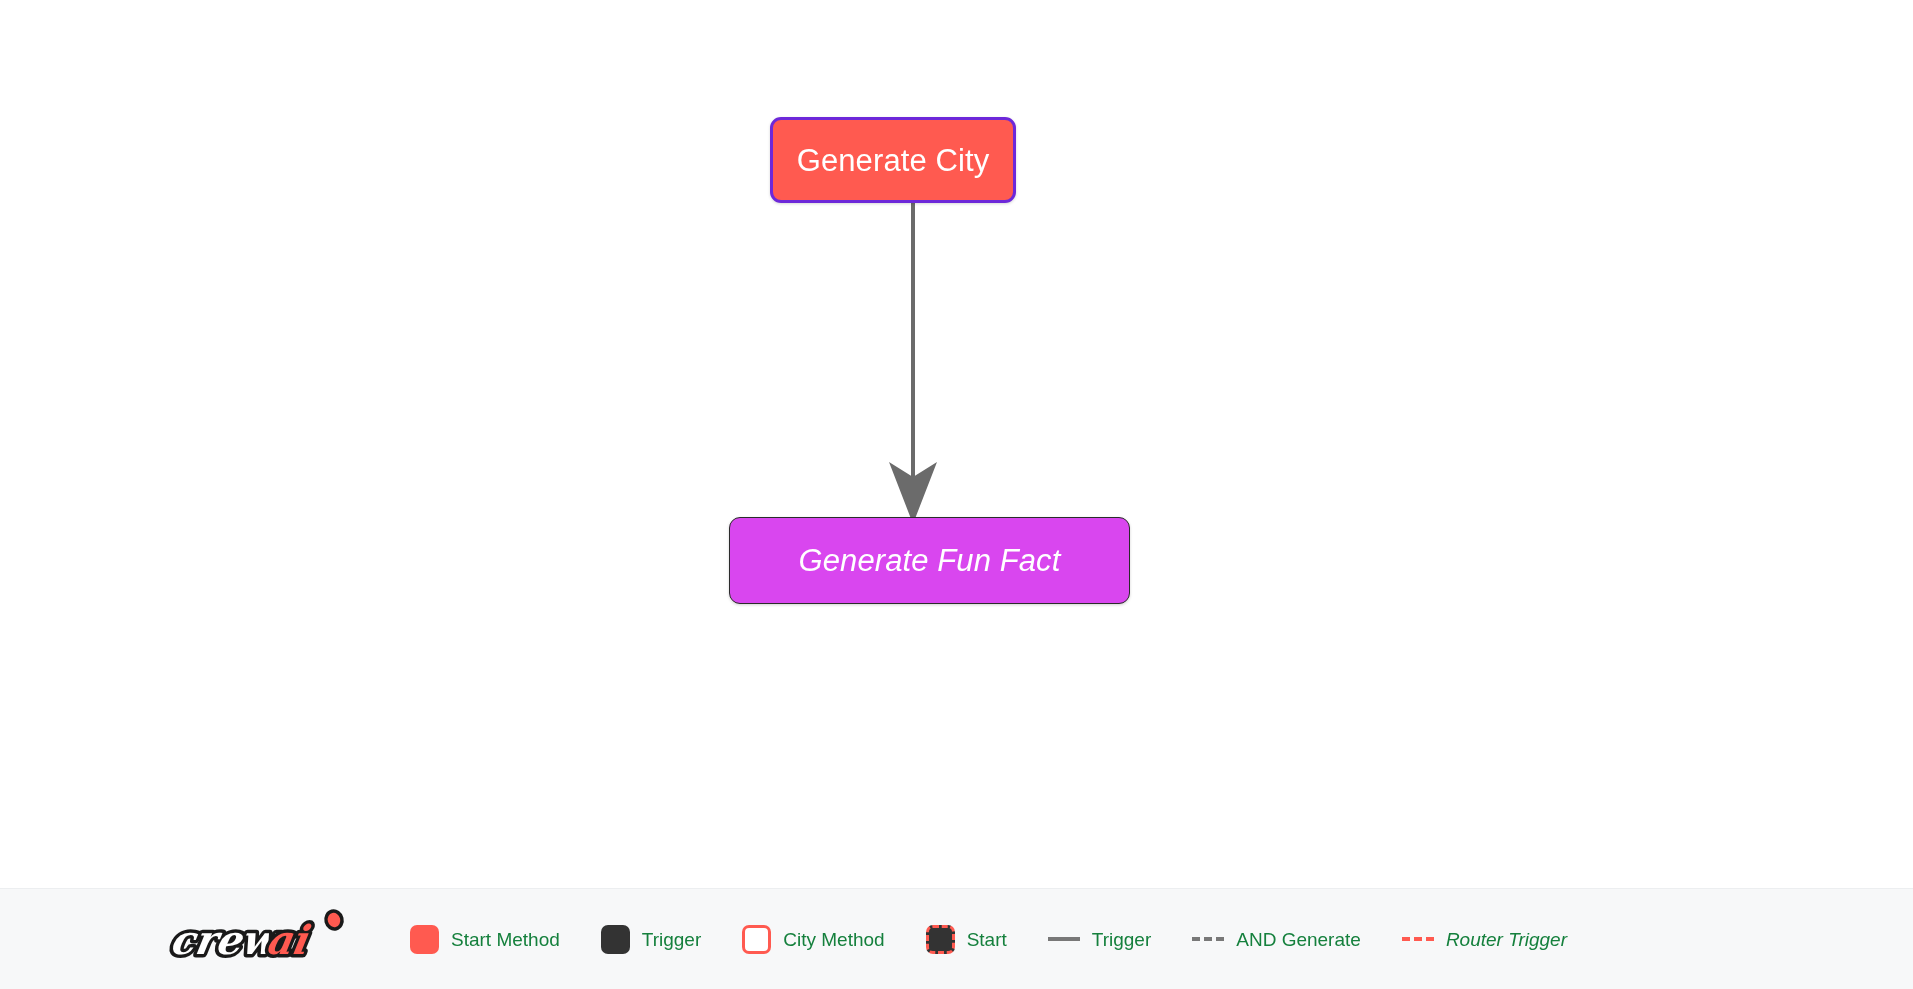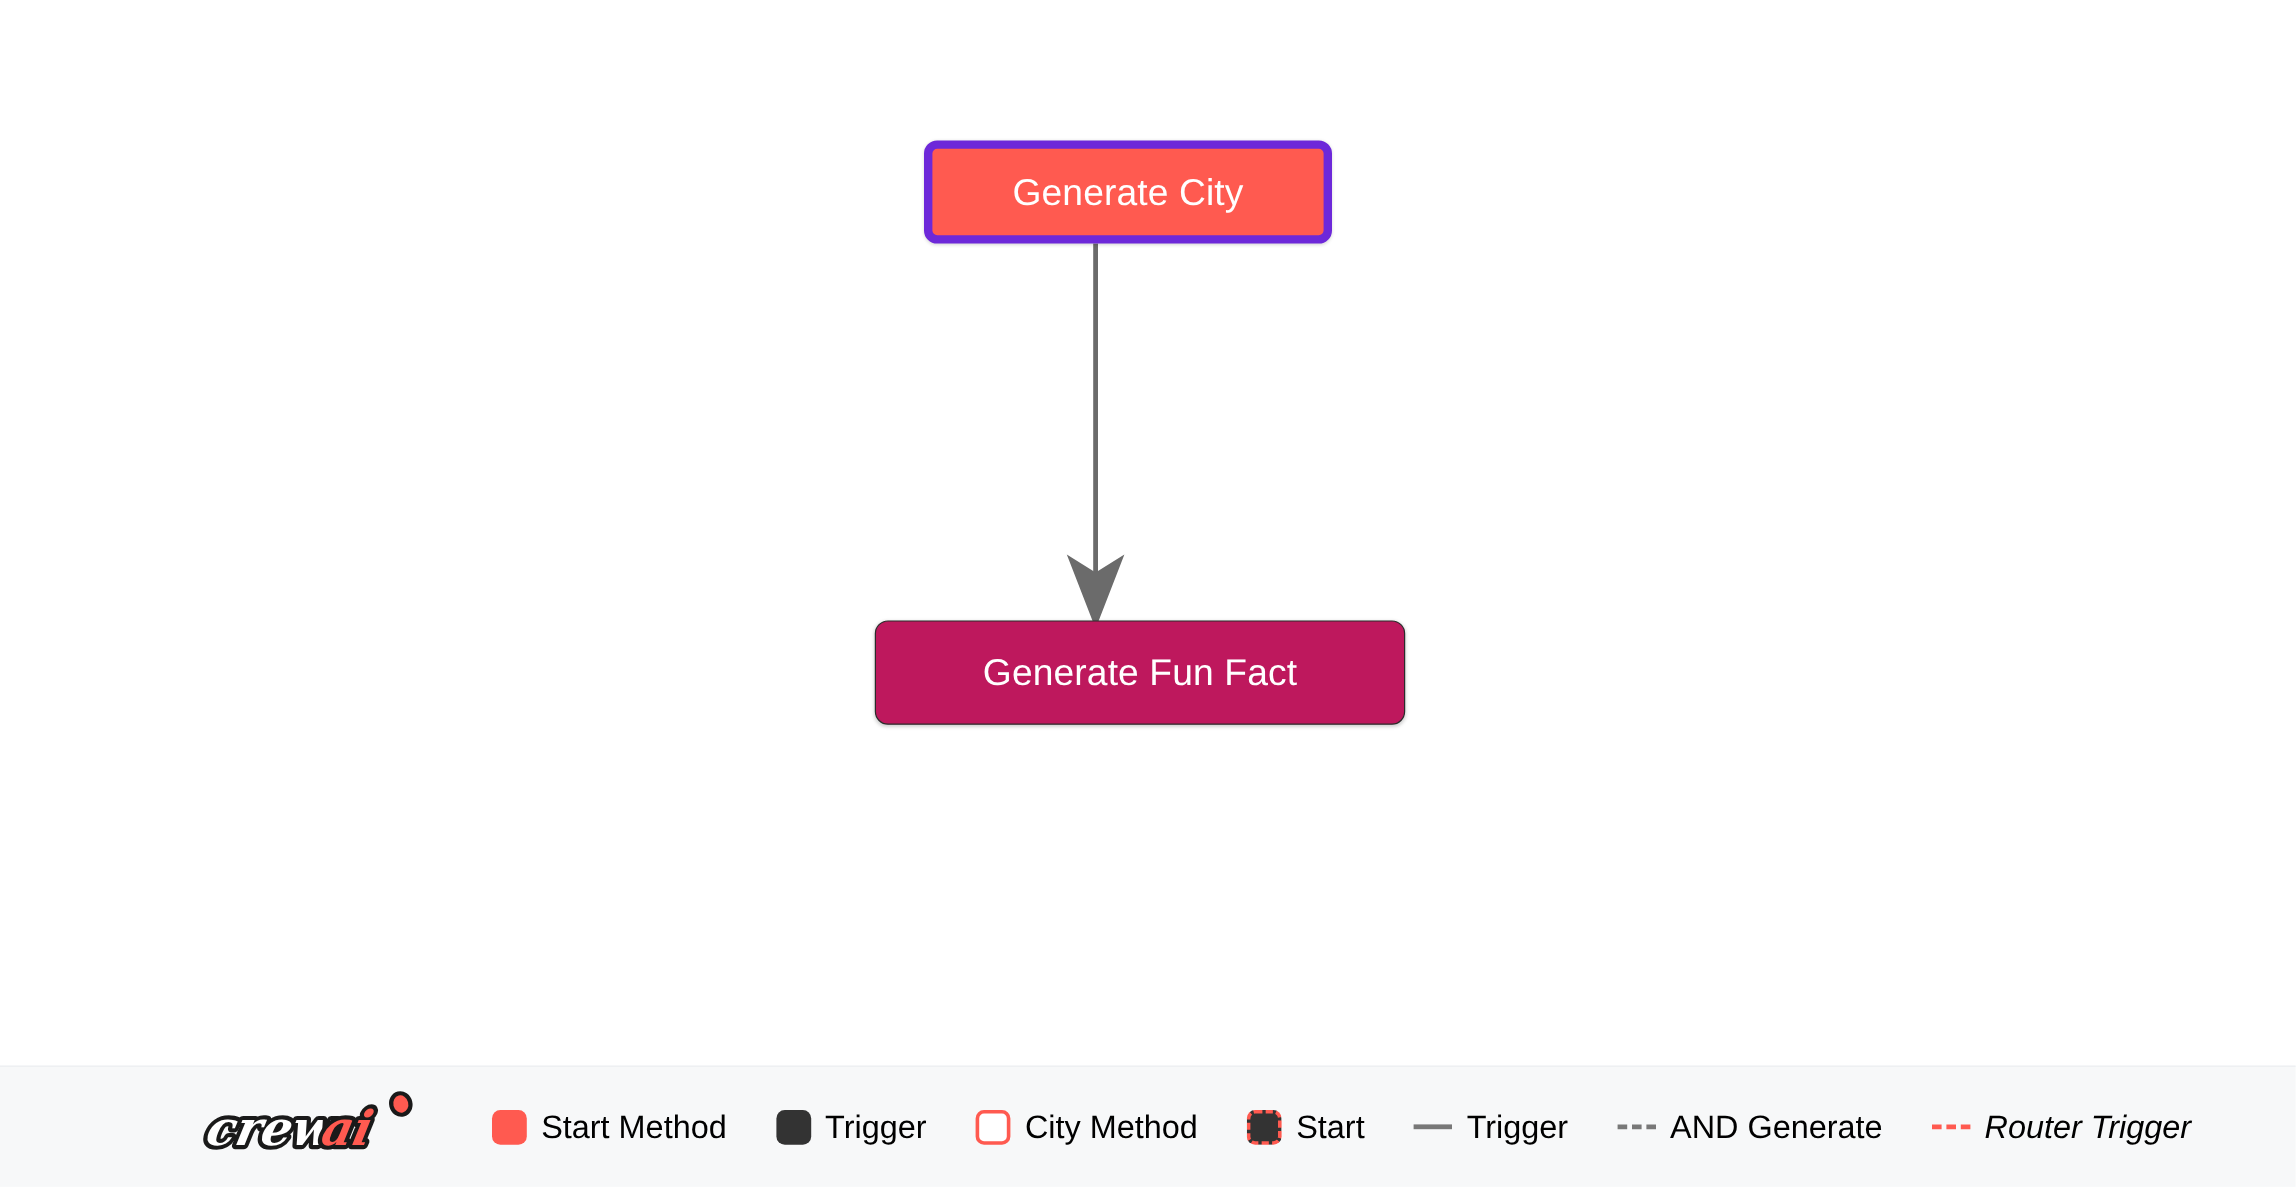--- a/index.html
+++ b/index.html
@@ -44,35 +44,36 @@
     font-size: 31px;
     line-height: 1;
     letter-spacing: 0.1px;
     white-space: nowrap;
     z-index: 3;
   }
 
   #node-generate-city {
     left: 770px;
     top: 117px;
-    width: 340px;
+    width: 246px;
     height: 86px;
     background: #FF5A50;
-    border: 7px solid #6d28d9;
+    border: 3px solid #6d28d9;
     box-shadow: 0 1px 3px rgba(0,0,0,0.16);
   }
 
   #node-generate-fun-fact {
     left: 729px;
     top: 517px;
-    width: 442px;
+    width: 401px;
     height: 87px;
-    background: #be185d;
+    background: #d946ef;
     border: 1px solid #2b2b2b;
     box-shadow: 0 1px 3px rgba(0,0,0,0.18);
+    font-style: italic;
   }
 
   
   #legend-bar {
     position: absolute;
     left: 0;
     top: 888px;
     width: 1913px;
     height: 101px;
     background: #f7f8f9;
@@ -98,22 +99,22 @@
   }
 
   .legend-item {
     display: flex;
     align-items: center;
     margin-right: 41px;
   }
   .legend-item:last-child { margin-right: 0; font-style: italic; }
 
   .legend-label {
-    font-size: 27px;
-    color: #000000;
+    font-size: 19px;
+    color: #15803d;
     line-height: 1;
     white-space: nowrap;
     text-align: right;
   }
 
   .swatch {
     width: 29px;
     height: 29px;
     border-radius: 7px;
     margin-right: 12px;

